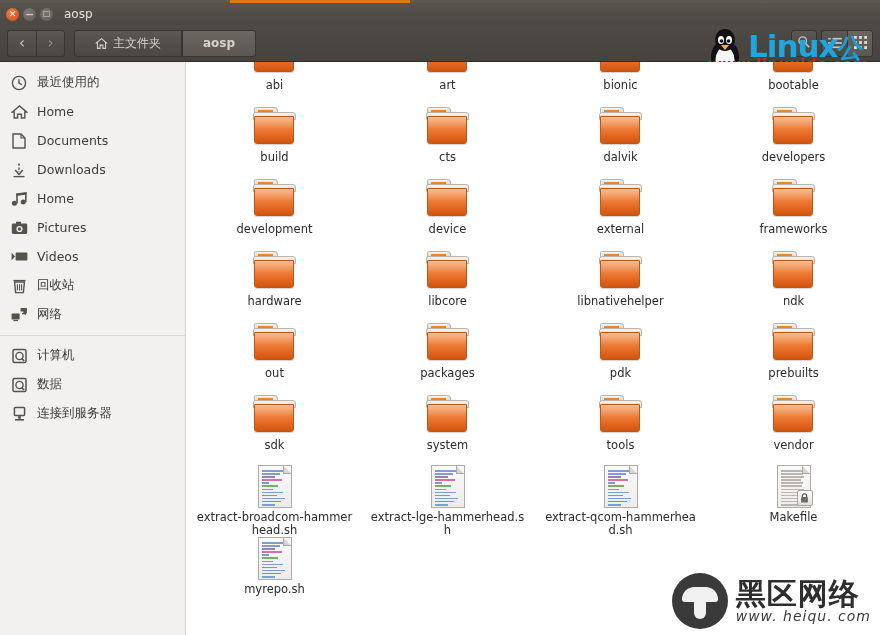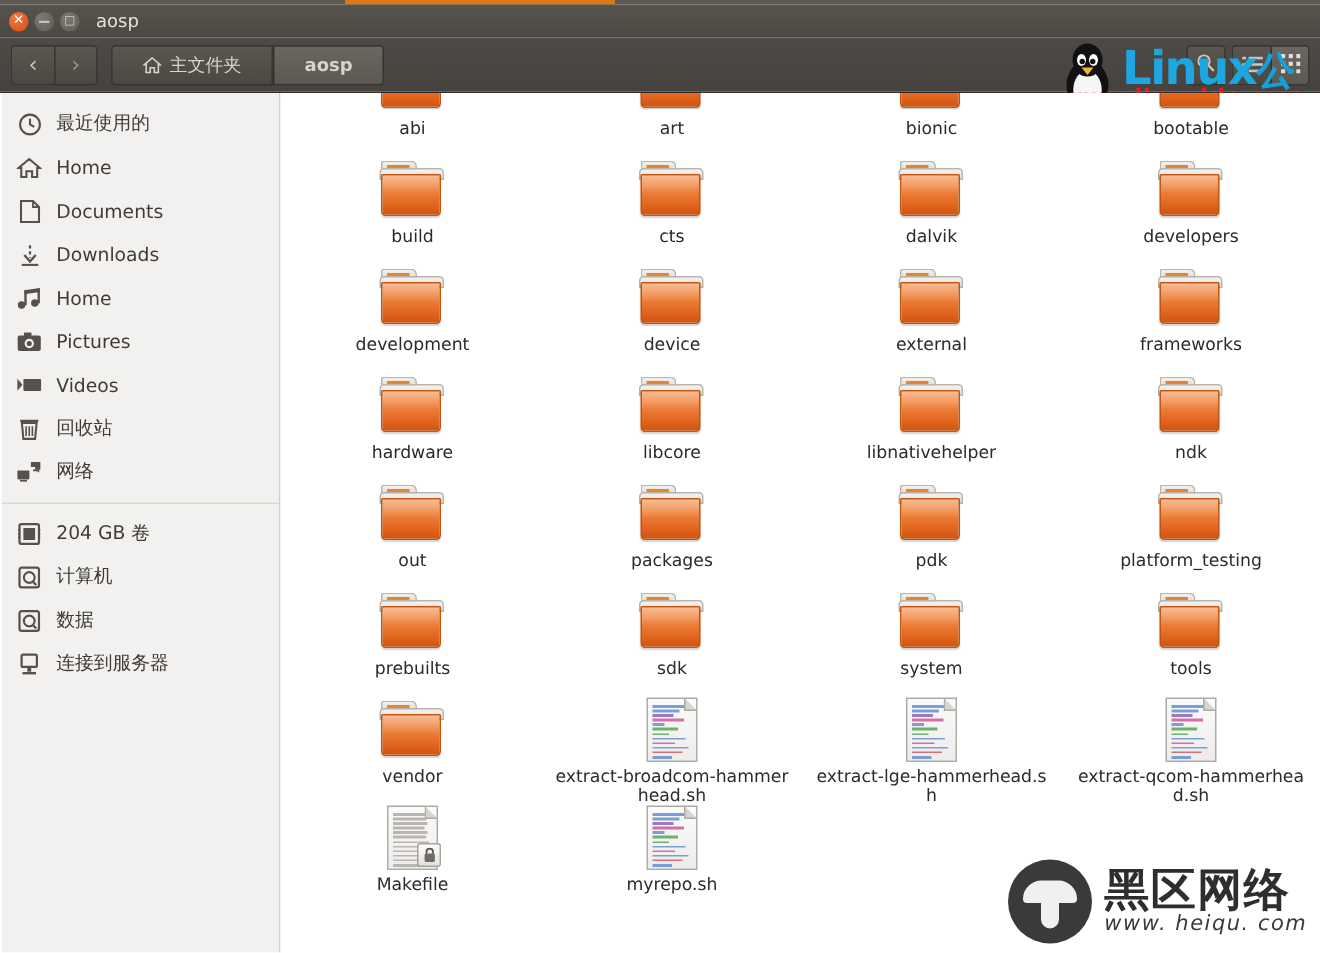--- a/index.html
+++ b/index.html
@@ -83,21 +83,21 @@
     border:1px solid #393631; border-radius:3px;
     display:flex; align-items:center; justify-content:center;
   }
   .viewgroup{ display:flex; }
   .viewgroup .tbtn{ border-radius:0; border-right:none; }
   .viewgroup .tbtn:first-child{ border-radius:3px 0 0 3px; }
   .viewgroup .tbtn:last-child{ border-radius:0 3px 3px 0; border-right:1px solid #393631;
     background:linear-gradient(to bottom,#6b6760 0%,#5b5751 100%); }
 
   
-  .split{ display:flex; width:880px; height:573px;justify-content:center; }
+  .split{ display:flex; width:880px; height:573px; }
 
   
   .sidebar{
     width:186px; height:573px;
     background:#f2f1f0;
     border-right:1px solid #d3d0cb;
     padding-top:6px;
     overflow:hidden;
   }
   .sb-item{
@@ -451,37 +451,20 @@
                 <path d="M11 6.6 L14.6 6.6 L14.6 7.8" stroke="#55524e" stroke-width="1.1" fill="none"></path>
               </g>
             </svg>
         </span>
         <span>网络</span>
       </div>
 
       <div class="sb-sep"></div>
 
 
-      <div class="sb-item">
-        <span class="sb-ic">
-          <svg width="15" height="16" viewBox="0 0 15 16">
-              <rect x="1" y="1.4" width="13" height="13.2" rx="1.3" fill="none" stroke="#55524e" stroke-width="1.5"></rect>
-              <g fill="#55524e">
-                <rect x="3.6" y="4" width="7.8" height="8"></rect>
-                <rect x="0" y="5" width="1.4" height="1.1"></rect>
-                <rect x="0" y="7.4" width="1.4" height="1.1"></rect>
-                <rect x="0" y="9.8" width="1.4" height="1.1"></rect>
-                <rect x="13.6" y="5" width="1.4" height="1.1"></rect>
-                <rect x="13.6" y="7.4" width="1.4" height="1.1"></rect>
-                <rect x="13.6" y="9.8" width="1.4" height="1.1"></rect>
-              </g>
-            </svg>
-        </span>
-        <span>204 GB 卷</span>
-      </div>
 
       <div class="sb-item">
         <span class="sb-ic">
           <svg width="15" height="16" viewBox="0 0 15 16">
               <rect x="1" y="1.4" width="13" height="13.2" rx="1.6" fill="none" stroke="#55524e" stroke-width="1.5"></rect>
               <circle cx="7.5" cy="8" r="3.6" fill="none" stroke="#55524e" stroke-width="1.4"></circle>
               <path d="M9.6 10.4 L12.2 13" stroke="#55524e" stroke-width="1.6"></path>
             </svg>
         </span>
         <span>计算机</span>
@@ -687,30 +670,20 @@
           </div>
           <div class="cell">
             <div class="ic">
               <div class="folder">
                 <div class="tab"></div>
                 <div class="back"></div>
                 <div class="front"></div>
               </div>
             </div>
             <div class="lbl">pdk</div>
-          </div>
-          <div class="cell">
-            <div class="ic">
-              <div class="folder">
-                <div class="tab"></div>
-                <div class="back"></div>
-                <div class="front"></div>
-              </div>
-            </div>
-            <div class="lbl">platform_testing</div>
           </div>
           <div class="cell">
             <div class="ic">
               <div class="folder">
                 <div class="tab"></div>
                 <div class="back"></div>
                 <div class="front"></div>
               </div>
             </div>
             <div class="lbl">prebuilts</div>

